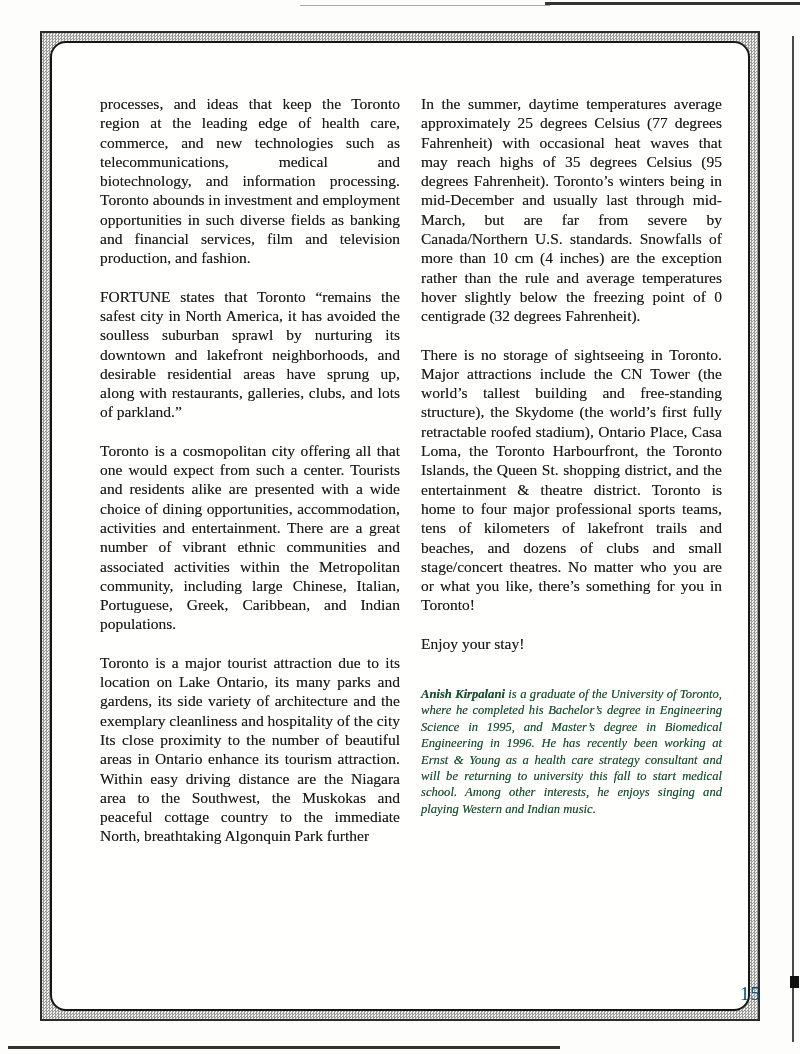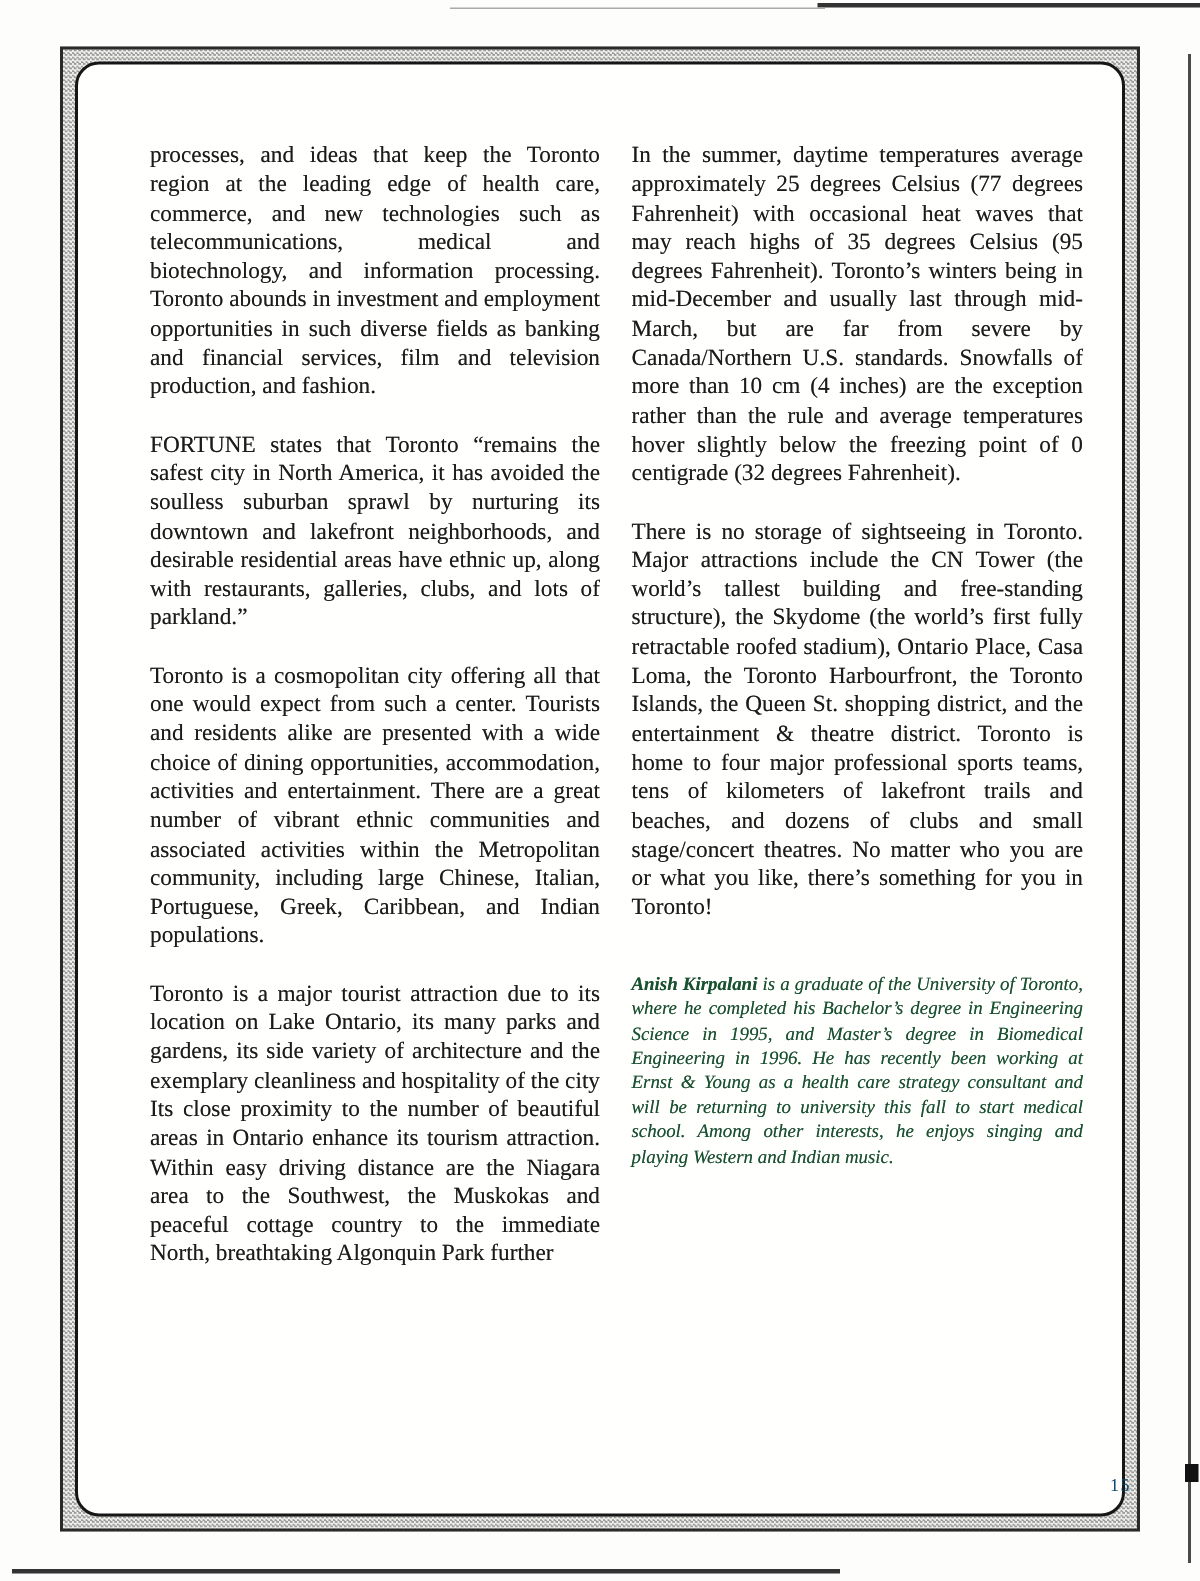--- a/index.html
+++ b/index.html
@@ -55,21 +55,21 @@
     font-style: italic;
     font-size: 12.6px;
     line-height: 16.4px;
     color: #14532d;
   }
   .bio-name { font-weight: bold; }
   .page-number {
     position: absolute;
     left: 740px; top: 983px;
     font-family: "Liberation Serif", "DejaVu Serif", serif;
-    font-size: 12px;
+    font-size: 19px;
     color: #0c4a6e;
     letter-spacing: 1px;
   }
   
   .artifact { position: absolute; pointer-events: none; }
   .artifact-top    { left: 545px; top: 2px;   width: 255px; height: 3px;   background: #333; }
   .artifact-top-faint { left: 300px; top: 5px; width: 250px; height: 1px;  background: #aaa; }
   .artifact-right  { left: 792px; top: 36px;  width: 2px;   height: 1006px; background: #4a4a4a; }
   .artifact-blob   { left: 790px; top: 976px; width: 9px;   height: 12px; background: #121212; }
   .artifact-bottom { left: 8px;  top: 1046px; width: 552px; height: 3px;  background: #333; }
@@ -78,28 +78,29 @@
 <body>
 
 <div class="page">
 
   <div class="frame">
     <div class="frame-inner"></div>
   </div>
 
   <div class="col col-left">
     <p>processes, and ideas that keep the Toronto region at the leading edge of health care, commerce, and new technologies such as telecommunications, medical and biotechnology, and information processing.  Toronto abounds in investment and employment opportunities in such diverse fields as banking and financial services, film and television production, and fashion.</p>
-    <p>FORTUNE states that Toronto “remains the safest city in North America, it has avoided the soulless suburban sprawl by nurturing its downtown and lakefront neighborhoods, and desirable residential areas have ethnic up, along with restaurants, galleries, clubs, and lots of parkland.”</p>
+    <p>FORTUNE states that Toronto “remains the safest city in North America, it has avoided the soulless suburban sprawl by nurturing its downtown and lakefront neighborhoods, and desirable residential areas have sprung up, along with restaurants, galleries, clubs, and lots of parkland.”</p>
     <p>Toronto is a cosmopolitan city offering all that one would expect from such a center.  Tourists and residents alike are presented with a wide choice of dining opportunities, accommodation, activities and entertainment.  There are a great number of vibrant ethnic communities and associated activities within the Metropolitan community, including large Chinese, Italian, Portuguese, Greek, Caribbean, and Indian populations.</p>
     <p>Toronto is a major tourist attraction due to its location on Lake Ontario, its many parks and gardens, its side variety of architecture and the exemplary cleanliness and hospitality of the city Its close proximity to the number of beautiful areas in Ontario enhance its tourism attraction.  Within easy driving distance are the Niagara area to the Southwest, the Muskokas and peaceful cottage country to the immediate North, breathtaking Algonquin Park further</p>
   </div>
 
   <div class="col col-right">
     <p>In the summer, daytime temperatures average approximately 25 degrees Celsius (77 degrees Fahrenheit) with occasional heat waves that may reach highs of 35 degrees Celsius (95 degrees Fahrenheit).  Toronto’s winters being in mid-December and usually last through mid-March, but are far from severe by Canada/Northern U.S. standards. Snowfalls of more than 10 cm (4 inches) are the exception rather than the rule and average temperatures hover slightly below the freezing point of 0 centigrade (32 degrees Fahrenheit).</p>
     <p>There is no storage of sightseeing in Toronto.  Major attractions include the CN Tower (the world’s tallest building and free-standing structure), the Skydome (the world’s first fully retractable roofed stadium), Ontario Place, Casa Loma, the Toronto Harbourfront, the Toronto Islands, the Queen St. shopping district, and the entertainment &amp; theatre district.  Toronto is home to four major professional sports teams, tens of kilometers of lakefront trails and beaches, and dozens of clubs and small stage/concert theatres.  No matter who you are or what you like, there’s something for  you in Toronto!</p>
+    <p class="closing">Enjoy your stay!</p>
     <p class="bio"><span class="bio-name">Anish Kirpalani</span><span> is a graduate of the University of Toronto, where he completed his Bachelor’s degree in Engineering Science in 1995, and Master’s degree in Biomedical Engineering in 1996.  He has recently been working at Ernst &amp; Young as a health care strategy consultant and will be returning to university this fall to start medical school.  Among other interests, he enjoys singing and playing Western and Indian music.</span></p>
   </div>
 
   <div class="page-number">15</div>
 
   <div class="artifact artifact-top"></div>
   <div class="artifact artifact-top-faint"></div>
   <div class="artifact artifact-right"></div>
   <div class="artifact artifact-blob"></div>
   <div class="artifact artifact-bottom"></div>

